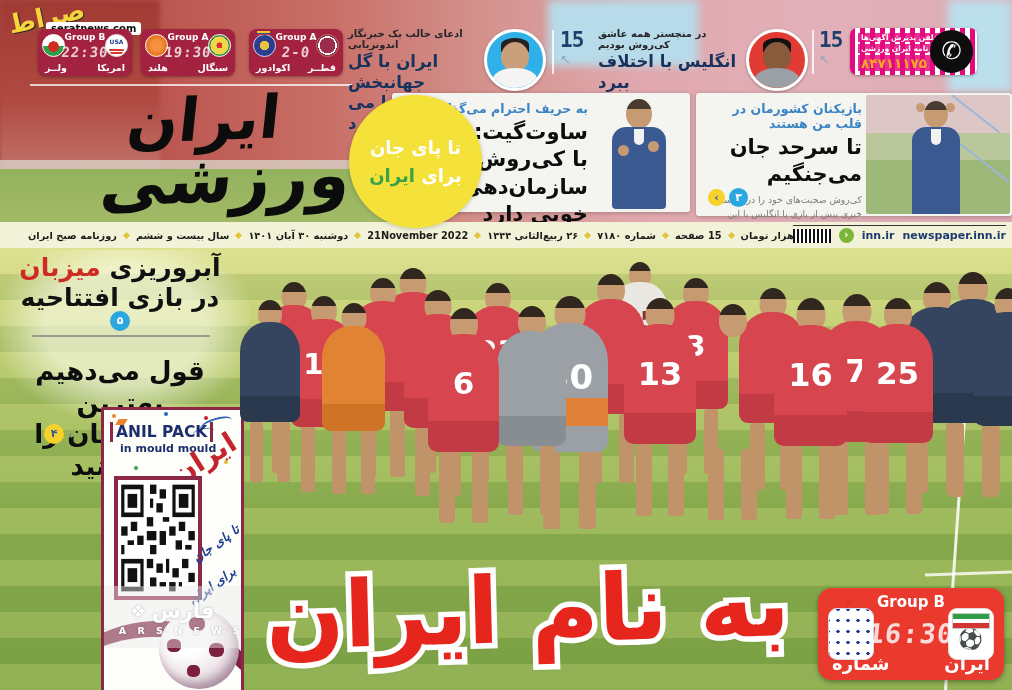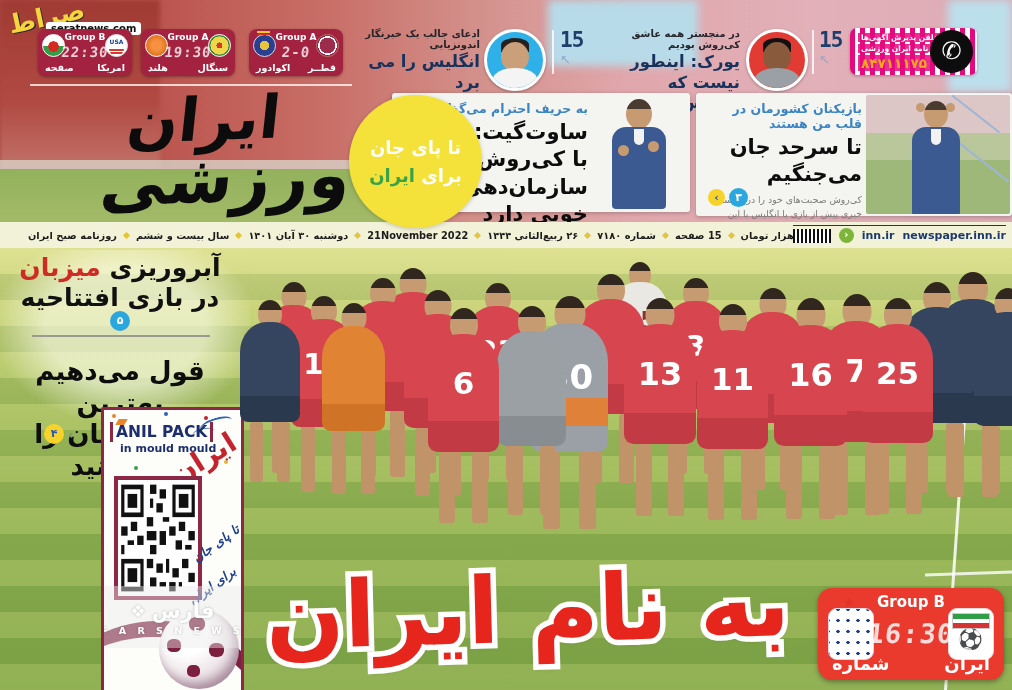--- a/index.html
+++ b/index.html
@@ -33,21 +33,21 @@
   .c-wal{background:radial-gradient(circle at 50% 55%,#d32b22 0 5px,transparent 5.5px),linear-gradient(180deg,#fdfdfd 0 52%,#2f9e46 52%);border:1px solid #fff;}
   .c-usa{background:#fff;border:1px solid #ddd;color:#1c3f94;font-size:6px;font-weight:bold;text-align:center;line-height:14px;}
   .c-usa i{display:block;height:6px;margin:0 3px;border-radius:0 0 6px 6px;background:repeating-linear-gradient(180deg,#d5392f 0 1.5px,#fff 1.5px 3px);font-style:normal;}
   .c-ned{background:radial-gradient(circle,#f59140 0 32%,#e2731a 70%);border:1.5px solid #fff;}
   .c-sen{background:radial-gradient(circle at 50% 50%,#d33 0 3px,#efd64a 3px 60%,#2f8f46 62%);border:1px solid #fff;}
   .c-ecu{background:radial-gradient(circle,#e8c33c 0 30%,#2a3f8f 32%);border:1px solid #cfd6ef;}
   .flag-ecu{position:absolute;left:3px;top:-4px;width:13px;height:4px;background:linear-gradient(180deg,#f2c928 0 50%,#2a52a0 50% 75%,#d53434 75%);}
   .c-qat{background:radial-gradient(circle,#9c2c4c 0 52%,#fff 54% 62%,#8a2140 64%);border:1px solid #b髙;border:1px solid #b76;}
 
   
-  .teaser-txt{top:28px;text-align:right;direction:rtl;color:#16335e;}
+  .teaser-txt{top:28px;text-align:left;direction:rtl;color:#16335e;}
   .teaser-txt .kick{font-size:10px;font-weight:bold;color:#25252a;margin-bottom:2px;}
   .teaser-txt .h{font-size:16.5px;font-weight:900;line-height:1.25;}
   .tphoto{top:29px;width:56px;height:56px;border-radius:50%;border:3px solid #fff;overflow:hidden;box-shadow:0 1px 3px rgba(0,0,0,.3);}
   .tphoto .skin{position:absolute;left:14px;top:10px;width:28px;height:30px;border-radius:50%;background:#caa07a;}
   .tphoto .hair{position:absolute;left:14px;top:6px;width:28px;height:14px;border-radius:50% 50% 0 0;background:#26211e;}
   .tphoto .shirt{position:absolute;left:6px;top:36px;width:44px;height:22px;border-radius:50% 50% 0 0;}
   .vline{top:30px;width:2px;height:44px;background:rgba(255,255,255,.8);}
   .pmark{top:28px;width:40px;color:#1c3f6e;text-align:left;}
   .pmark .n{font-family:"DejaVu Sans Mono",monospace;font-size:21px;font-weight:bold;letter-spacing:-1px;}
   .pmark .a{display:block;font-size:13px;color:#8fa8c8;margin-top:0px;}
@@ -202,21 +202,21 @@
     <span class="callig">صراط</span>
     <span class="site">seratnews.com</span>
   </div>
 
   <div class="abs mbox" style="left:38px;">
     <div class="crest l c-wal"></div>
     <div class="crest r c-usa"><span>USA</span><i></i></div>
     <div class="grp">Group B</div>
     <div class="tm">22:30</div>
     <div class="lbls">
-        <span>صفحه</span>
+        <span>ولــز</span>
         <span>امریکا</span>
       </div>
   </div>
   <div class="abs mbox" style="left:141px;">
     <div class="crest l c-ned"></div>
     <div class="crest r c-sen"></div>
     <div class="grp">Group A</div>
     <div class="tm">19:30</div>
     <div class="lbls">
         <span>هلند</span>
@@ -231,36 +231,36 @@
     <div class="grp">Group A</div>
     <div class="tm">2-0</div>
     <div class="lbls">
         <span>اکوادور</span>
         <span>قطــر</span>
       </div>
   </div>
 
   <div class="abs teaser-txt" style="left:348px;width:132px;">
     <div class="kick">ادعای جالب یک خبرنگار اندونزیایی</div>
+    <div class="h">ایران با گل جهانبخش</div>
     <div class="h">انگلیس را می برد</div>
   </div>
   <div class="abs tphoto" style="left:484px;background:#2fb0e8;">
     <div class="hair"></div>
       <div class="skin"></div>
       <div class="shirt" style="background:#f4f4f4;"></div>
   </div>
   <div class="abs vline" style="left:552px;"></div>
   <div class="abs pmark" style="left:560px;">
     <span class="n">15</span>
     <span class="a">↖</span>
   </div>
 
   <div class="abs teaser-txt" style="left:598px;width:142px;">
     <div class="kick">در منچستر همه عاشق کی‌روش بودیم</div>
-    <div class="h">یورک: اینطور نیست که</div>
     <div class="h">انگلیس با اختلاف ببرد</div>
   </div>
   <div class="abs tphoto" style="left:746px;background:#e23b33;">
     <div class="hair" style="background:#111;"></div>
       <div class="skin" style="background:#8a5a3c;"></div>
       <div class="shirt" style="background:#9aa0a6;"></div>
   </div>
   <div class="abs vline" style="left:812px;"></div>
   <div class="abs pmark" style="left:819px;">
     <span class="n">15</span>
@@ -484,23 +484,20 @@
         <div class="torso" style="top:23px;height:108px;">
           <span class="num" style="top:28px;font-size:29px;">3</span>
         </div>
         <div class="legs" style="top:131px;left:10px;right:10px;height:65px;">
           <i style="width:14px;height:100%;"></i>
           <i style="width:14px;height:100%;"></i>
         </div>
       </div>
       <div class="player kit-red" style="left: 697px; top: 304px; width: 71px; height: 238px; z-index: 64; overflow: hidden;">
         <div class="head" style="width:28px;height:33px;"></div>
-        <div class="torso" style="top:26px;height:119px;">
-          <span class="num" style="top:31px;font-size:31px;">11</span>
-        </div>
         <div class="legs" style="top:145px;left:11px;right:11px;height:71px;">
           <i style="width:16px;height:100%;"></i>
           <i style="width:16px;height:100%;"></i>
         </div>
       </div>
       <div class="player kit-red" style="left: 739px; top: 288px; width: 67px; height: 222px; z-index: 48; overflow: hidden;">
         <div class="head" style="width:27px;height:31px;"></div>
         <div class="torso" style="top:24px;height:111px;"></div>
         <div class="legs" style="top:135px;left:11px;right:11px;height:67px;">
           <i style="width:15px;height:100%;"></i>

